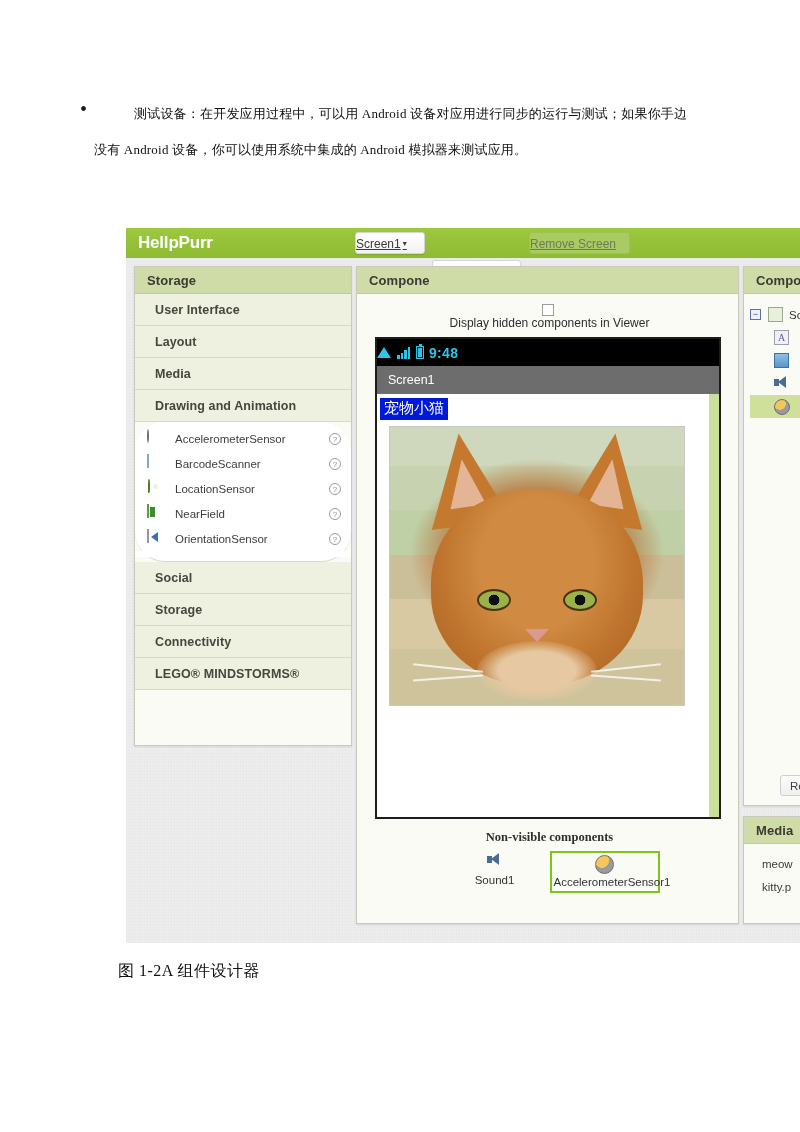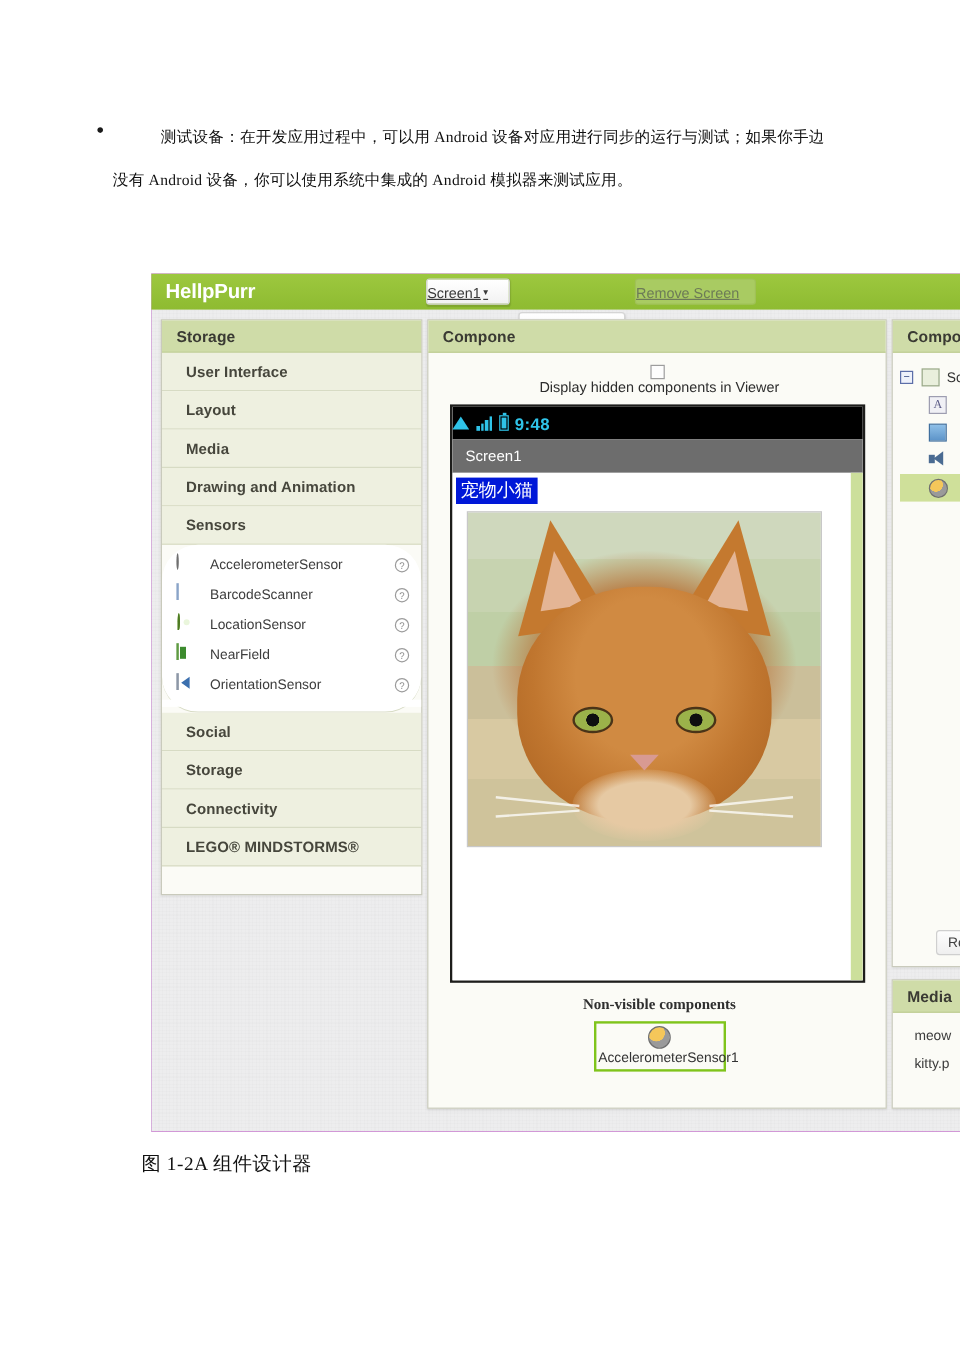--- a/index.html
+++ b/index.html
@@ -339,21 +339,20 @@
     <div class="tbtn removescreen">Remove Screen</div>
   </div>
 
   <div class="panel palette">
     <div class="panel-hd">Storage</div>
 
     <div class="pal-cat">User Interface</div>
     <div class="pal-cat">Layout</div>
     <div class="pal-cat">Media</div>
     <div class="pal-cat">Drawing and Animation</div>
-    <div class="pal-cat">Sensors</div>
 
     <div class="pal-items">
       <div class="pal-item">
         <span class="ico"><span class="ic-accel"></span></span>
         <span class="nm">AccelerometerSensor</span>
         <span class="help">?</span>
       </div>
       <div class="pal-item">
         <span class="ico"><span class="ic-barcode"></span></span>
         <span class="nm">BarcodeScanner</span>
@@ -424,20 +423,24 @@
                 <span class="whisk r1"></span>
                   <span class="whisk r2"></span>
               </span>
             </div>
           </div>
         </div>
       </div>
 
       <div class="nvc-title">Non-visible components</div>
       <div class="nvc-row">
+        <div class="nvc-item">
+          <div class="nvc-ico"><span class="spk"></span></div>
+          <span>Sound1</span>
+        </div>
         <div class="nvc-item sel">
           <div class="nvc-ico"><span class="accel-big"></span></div>
           <span>AccelerometerSensor1</span>
         </div>
       </div>
 
     </div>
   </div>
 
   <div class="panel components">

